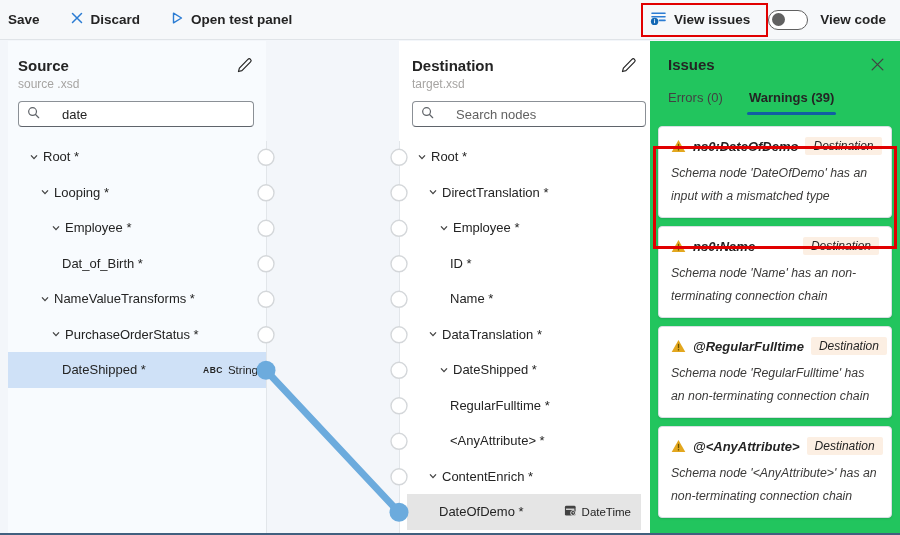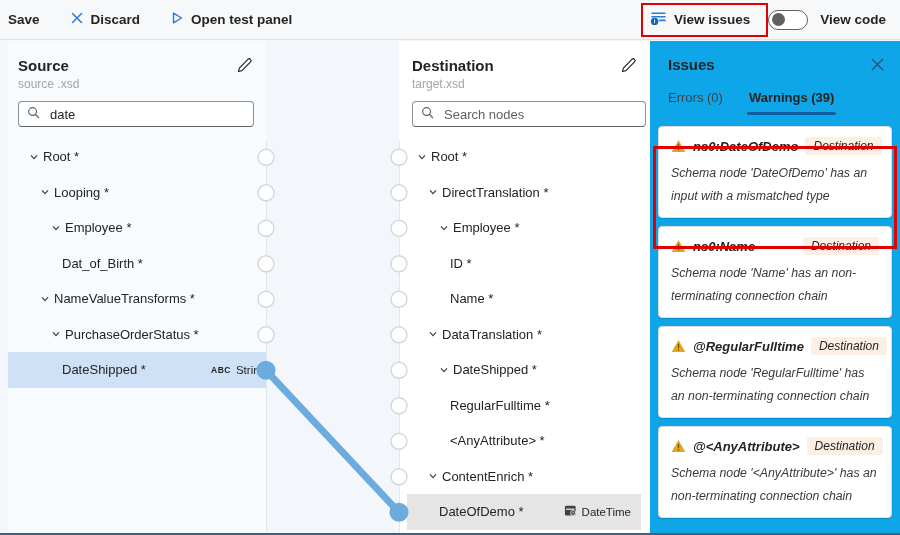--- a/index.html
+++ b/index.html
@@ -19,41 +19,41 @@
 
   
   .panel { position:absolute; top:41px; height:492px; }
   .src-panel { left:8px; width:258px; background:#f8fbfe; }
   .dst-panel { left:399px; width:251px; background:#ffffff; }
   .panel-head { position:relative; padding:16px 10px 0 10px; }
   .dst-panel .panel-head { padding-left:13px; }
   .panel-title { font-size:15px; font-weight:700; }
   .panel-sub { font-size:12px; color:#a6a4a2; margin-top:3px; }
   .edit-btn { position:absolute; right:12px; top:16px; width:18px; height:18px; cursor:pointer; }
-  .searchbox { display:flex; align-items:center; gap:10px; height:26px; margin:10px 12px 0 10px;
+  .searchbox { display:flex; align-items:center; gap:22px; height:26px; margin:10px 12px 0 10px;
                background:#fff; border:1px solid #8b9096; border-bottom-color:#5f646b; border-radius:4px; padding:0 8px;justify-content:space-between; }
   .dst-panel .searchbox { margin:10px 4px 0 13px; }
   .searchbox input { border:none; outline:none; background:transparent; font-size:13px; width:100%;
                      font-family:"Liberation Sans","DejaVu Sans",sans-serif; color:#242424; }
   .searchbox input::placeholder { color:#616161; opacity:1; }
 
   .tree { position:absolute; top:98px; left:0; right:0; }
   .row { height:35.5px; display:flex; align-items:center; font-size:13px; position:relative; cursor:pointer; }
   .chev { width:10px; height:10px; margin-right:4px; display:inline-flex; flex:0 0 auto; }
   .lbl { white-space:nowrap; }
   .s-i0{padding-left:21px}.s-i1{padding-left:32px}.s-i2{padding-left:43px}.s-i3{padding-left:54px}
   .d-i0{padding-left:18px}.d-i1{padding-left:29px}.d-i2{padding-left:40px}.d-i3{padding-left:51px}
   .src-panel .row.sel { background:#cfe1f7; }
   .dst-panel .row.sel { background:#e5e5e5; margin:0 9px 0 8px; padding-left:32px; }
-  .type-badge { position:absolute; right:0; display:flex; align-items:center; gap:5px; font-size:11.5px; color:#242424; }
+  .type-badge { position:absolute; right:8px; display:flex; align-items:center; gap:5px; font-size:11.5px; color:#242424; }
   .dst-panel .type-badge { right:10px; }
   .abc-glyph { font-size:8.5px; font-weight:800; letter-spacing:.5px; }
 
   
-  .issues { position:absolute; left:650px; top:41px; width:250px; height:494px; background:#0ea5e9; }
+  .issues { position:absolute; left:650px; top:41px; width:250px; height:494px; background:#22c55e; }
   .issues-head { position:relative; padding:15px 14px 0 18px; }
   .issues-title { font-size:15px; font-weight:700; }
   .close-btn { position:absolute; right:14px; top:16px; width:16px; height:16px; cursor:pointer; }
   .tabs { display:flex; gap:26px; padding-left:18px; margin-top:17px;text-align:center; }
   .tab { font-size:13px; color:#424242; padding-bottom:10px; cursor:pointer; position:relative; }
   .tab.selected { font-weight:700; color:#242424; }
   .tab.selected::after { content:""; position:absolute; left:-2px; right:-2px; bottom:0; height:3px; background:#115ea3; border-radius:2px; }
   .cards { margin-top:11px; padding:0 8px; }
   .card { background:#fff; border:1px solid #d8dee4; border-radius:4px; box-shadow:0 1px 2px rgba(0,0,0,.13);
           padding:10px 12px 9px 12px; margin-bottom:8px; cursor:pointer;font-style:italic; }

